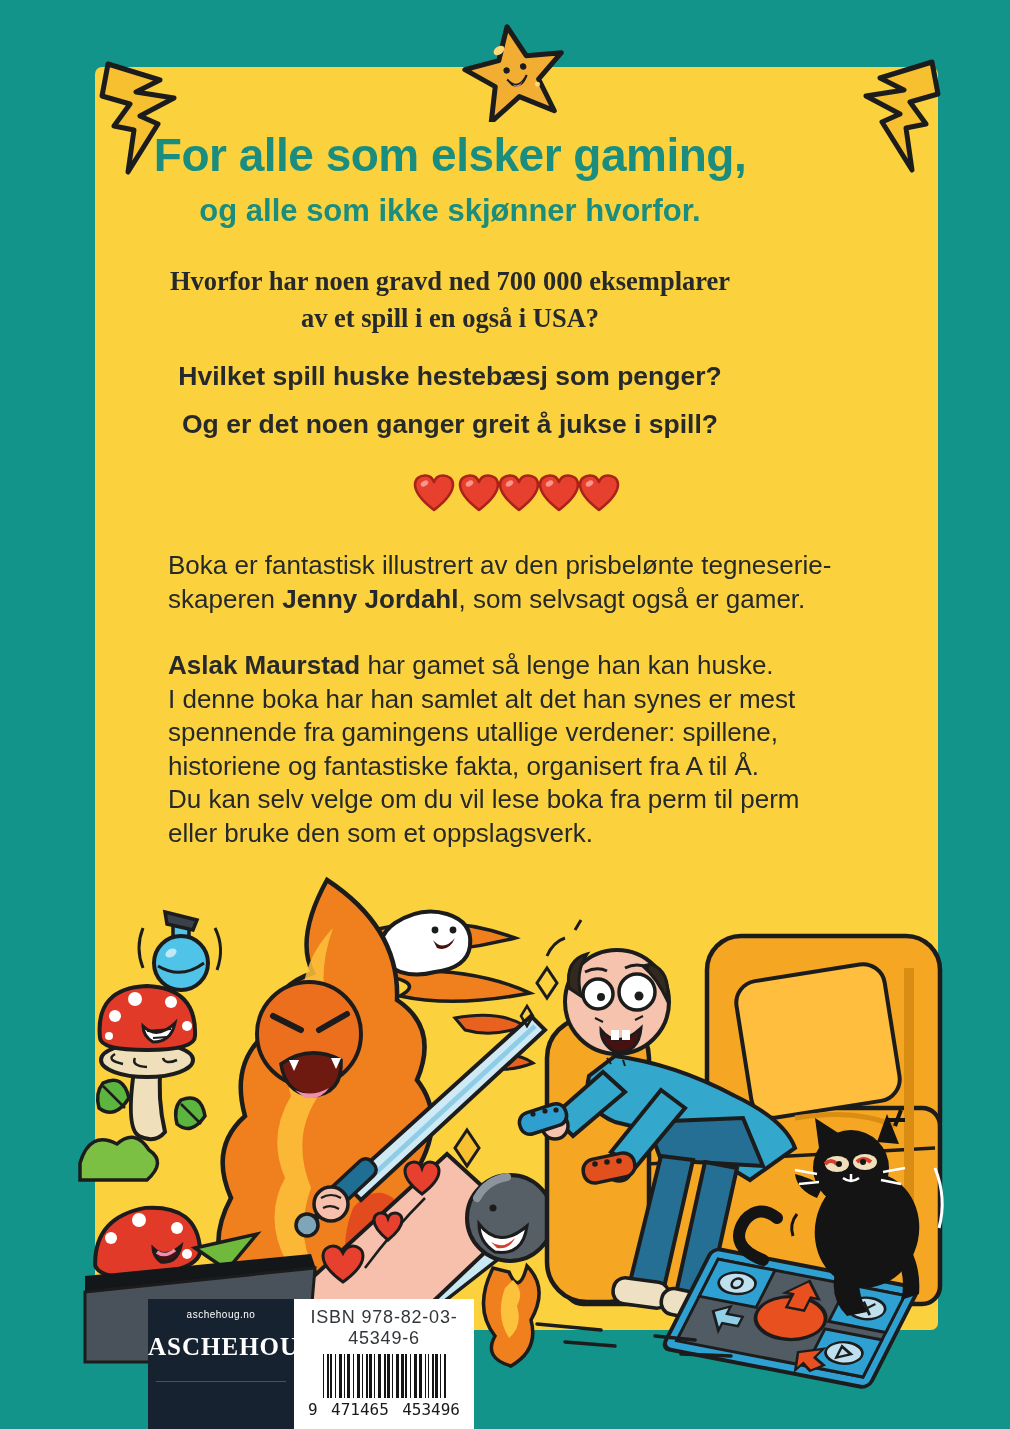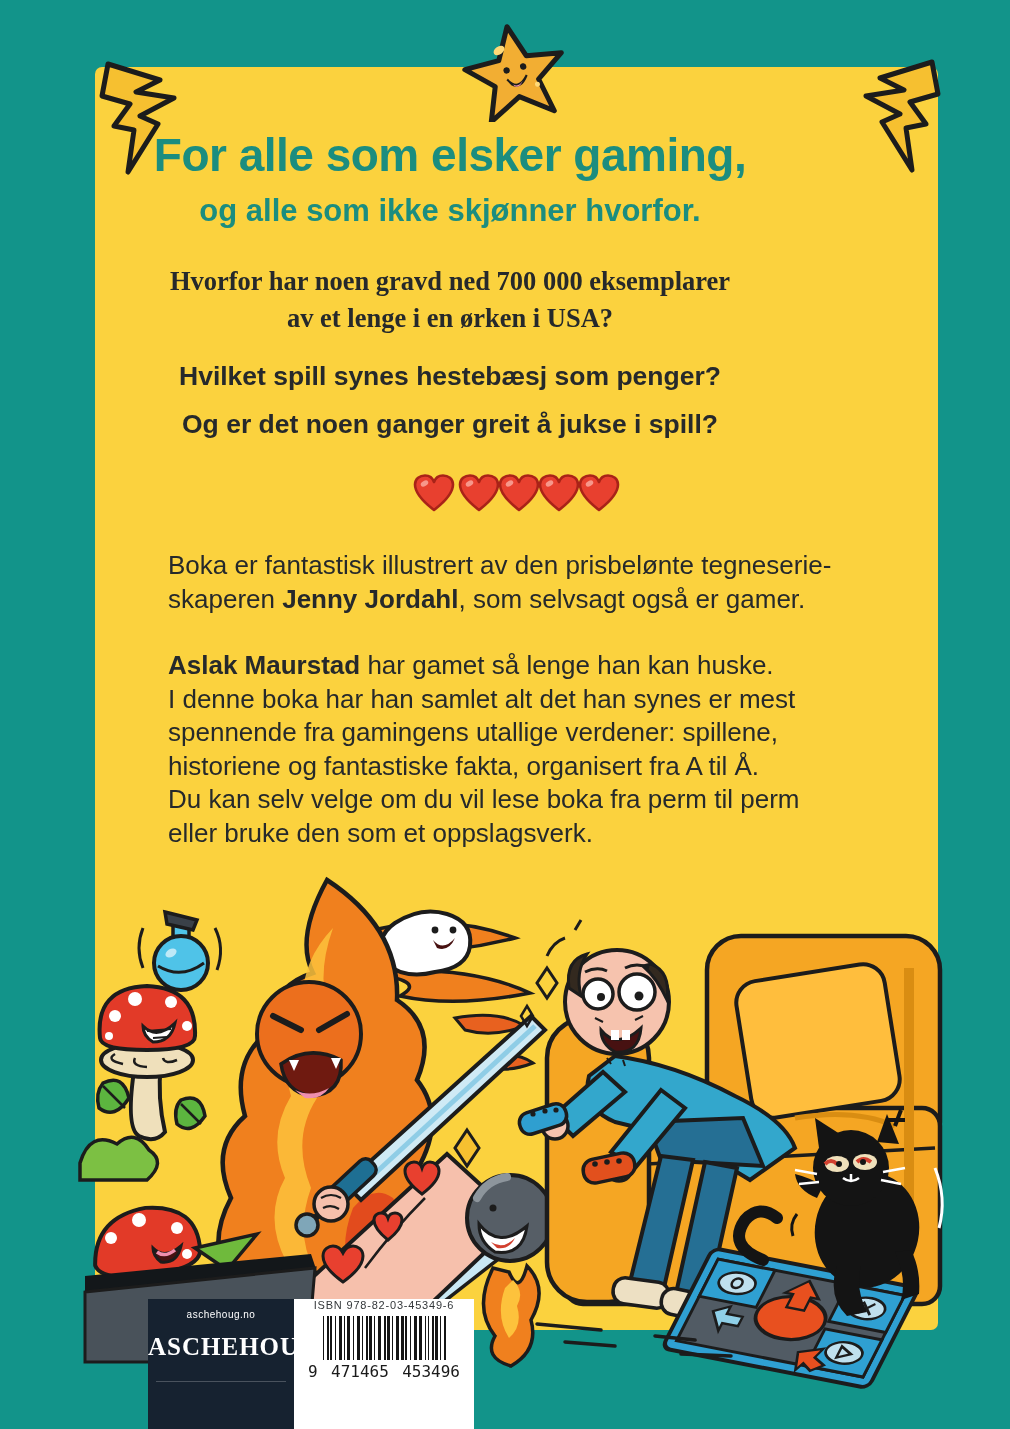--- a/index.html
+++ b/index.html
@@ -36,21 +36,21 @@
   .puburl{font-size:10px;letter-spacing:0.5px;margin-top:10px;}
   .publogo{
     font-family:"Liberation Serif",serif;font-size:25px;letter-spacing:1px;
     margin-top:13px;font-weight:bold;
   }
   .publine{position:absolute;left:8px;right:8px;top:82px;border-top:1px solid rgba(255,255,255,0.22);}
   .isbnbox{
     position:absolute;left:294px;top:1299px;width:180px;height:130px;
     background:#ffffff;z-index:5;text-align:center;color:#33373a;
   }
-  .isbnlabel{font-size:11px;letter-spacing:0.8px;margin-top:0;}
+  .isbnlabel{font-size:18px;letter-spacing:0.8px;margin-top:8px;}
   .bars{
     display:inline-flex;align-items:stretch;height:44px;margin-top:5px;background:#fff;
   }
   .bars span{display:inline-block;height:100%;}
   .bar-b{background:#141414;}
   .bar-w{background:#ffffff;}
   .digits{
     display:flex;justify-content:space-between;padding:0 14px;
     font-family:"DejaVu Sans Mono",monospace;font-size:16px;color:#1a1a1a;margin-top:-2px;
   }
@@ -79,23 +79,23 @@
   <g transform="scale(-1,1) translate(-110,0)">
     <path d="M20,4 L72,20 L48,32 L86,38 L52,56 L70,64 L40,112 L46,70 L26,66 L42,44 L14,36 Z" fill="#f6c030" stroke="#1c1c1c" stroke-width="5" stroke-linejoin="round"></path>
   </g>
 </svg>
 
 <div class="txt h1">For alle som elsker gaming,</div>
 <div class="txt h2">og alle som ikke skjønner hvorfor.</div>
 
 <div class="txt q q1">
   <span>Hvorfor har noen gravd ned 700 000 eksemplarer</span><br>
-  <span>av et lenge i en ørken i USA?</span>
+  <span>av et spill i en også i USA?</span>
 </div>
-<div class="txt q q2">Hvilket spill synes hestebæsj som penger?</div>
+<div class="txt q q2">Hvilket spill huske hestebæsj som penger?</div>
 <div class="txt q q3">Og er det noen ganger greit å jukse i spill?</div>
 
 <div class="hearts-row">
   <svg width="44" height="40" viewBox="0 0 44 40">
     <path d="M22 36 C9 26 3 17 3 10.5 C3 4.5 8 1.5 13 1.5 C17.5 1.5 20.8 4.5 22 8 C23.2 4.5 26.5 1.5 31 1.5 C36 1.5 41 4.5 41 10.5 C41 17 35 26 22 36 Z" fill="#e8402f" stroke="#a92318" stroke-width="2.6" stroke-linejoin="round"></path>
     <ellipse cx="12.5" cy="9.5" rx="4" ry="2.6" fill="#f7978b" transform="rotate(-28 12.5 9.5)"></ellipse>
   </svg>
 <svg width="44" height="40" viewBox="0 0 44 40">
     <path d="M22 36 C9 26 3 17 3 10.5 C3 4.5 8 1.5 13 1.5 C17.5 1.5 20.8 4.5 22 8 C23.2 4.5 26.5 1.5 31 1.5 C36 1.5 41 4.5 41 10.5 C41 17 35 26 22 36 Z" fill="#e8402f" stroke="#a92318" stroke-width="2.6" stroke-linejoin="round"></path>
     <ellipse cx="12.5" cy="9.5" rx="4" ry="2.6" fill="#f7978b" transform="rotate(-28 12.5 9.5)"></ellipse>

